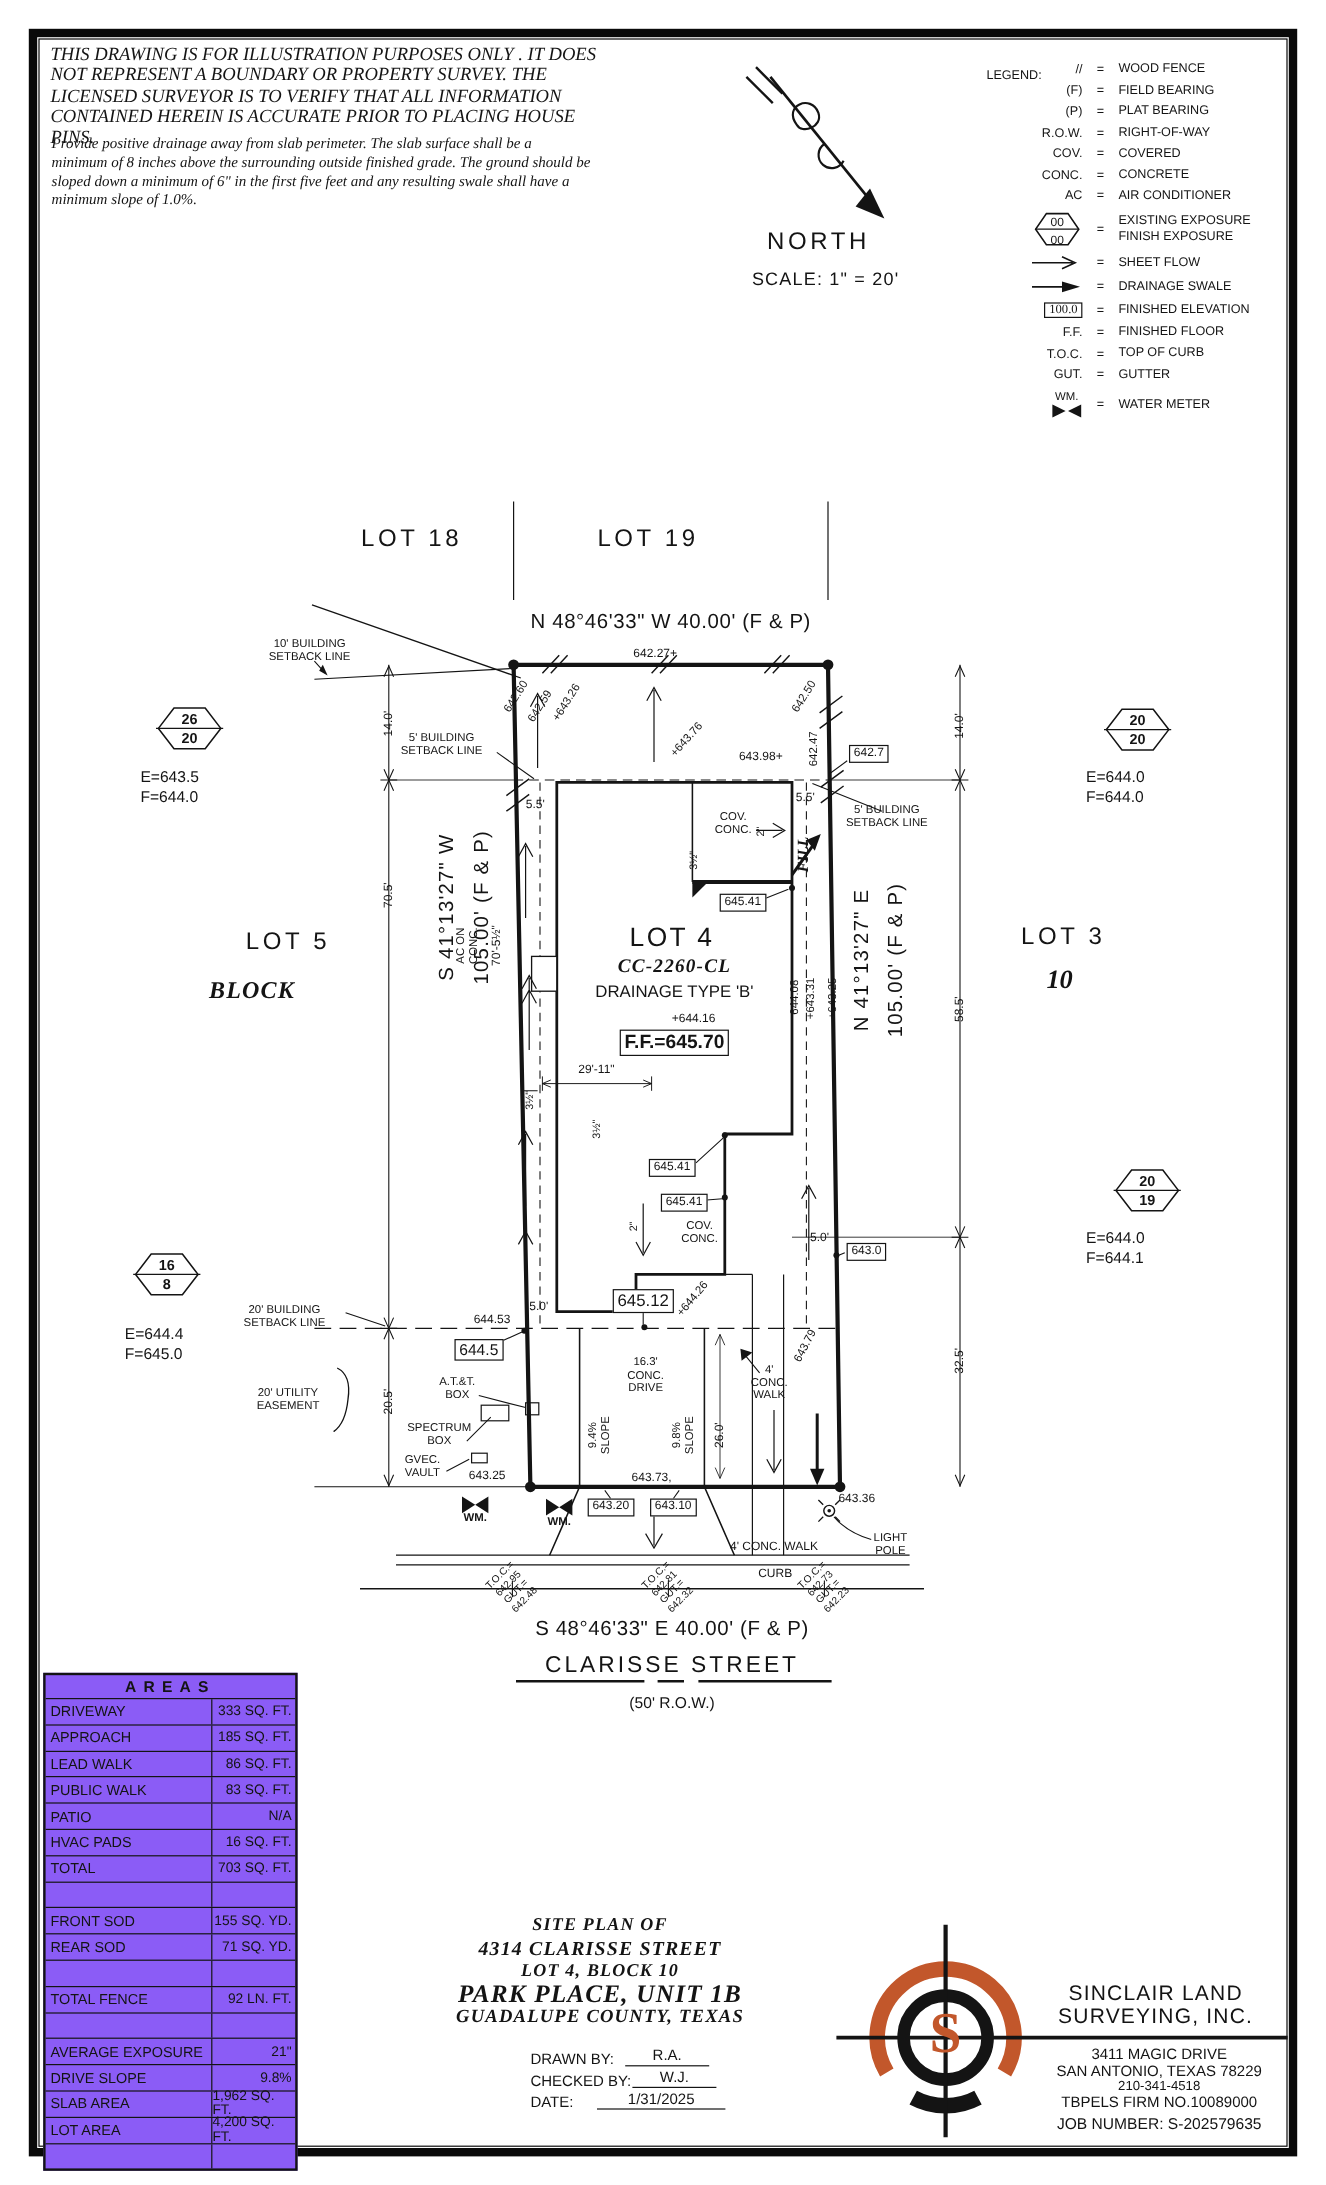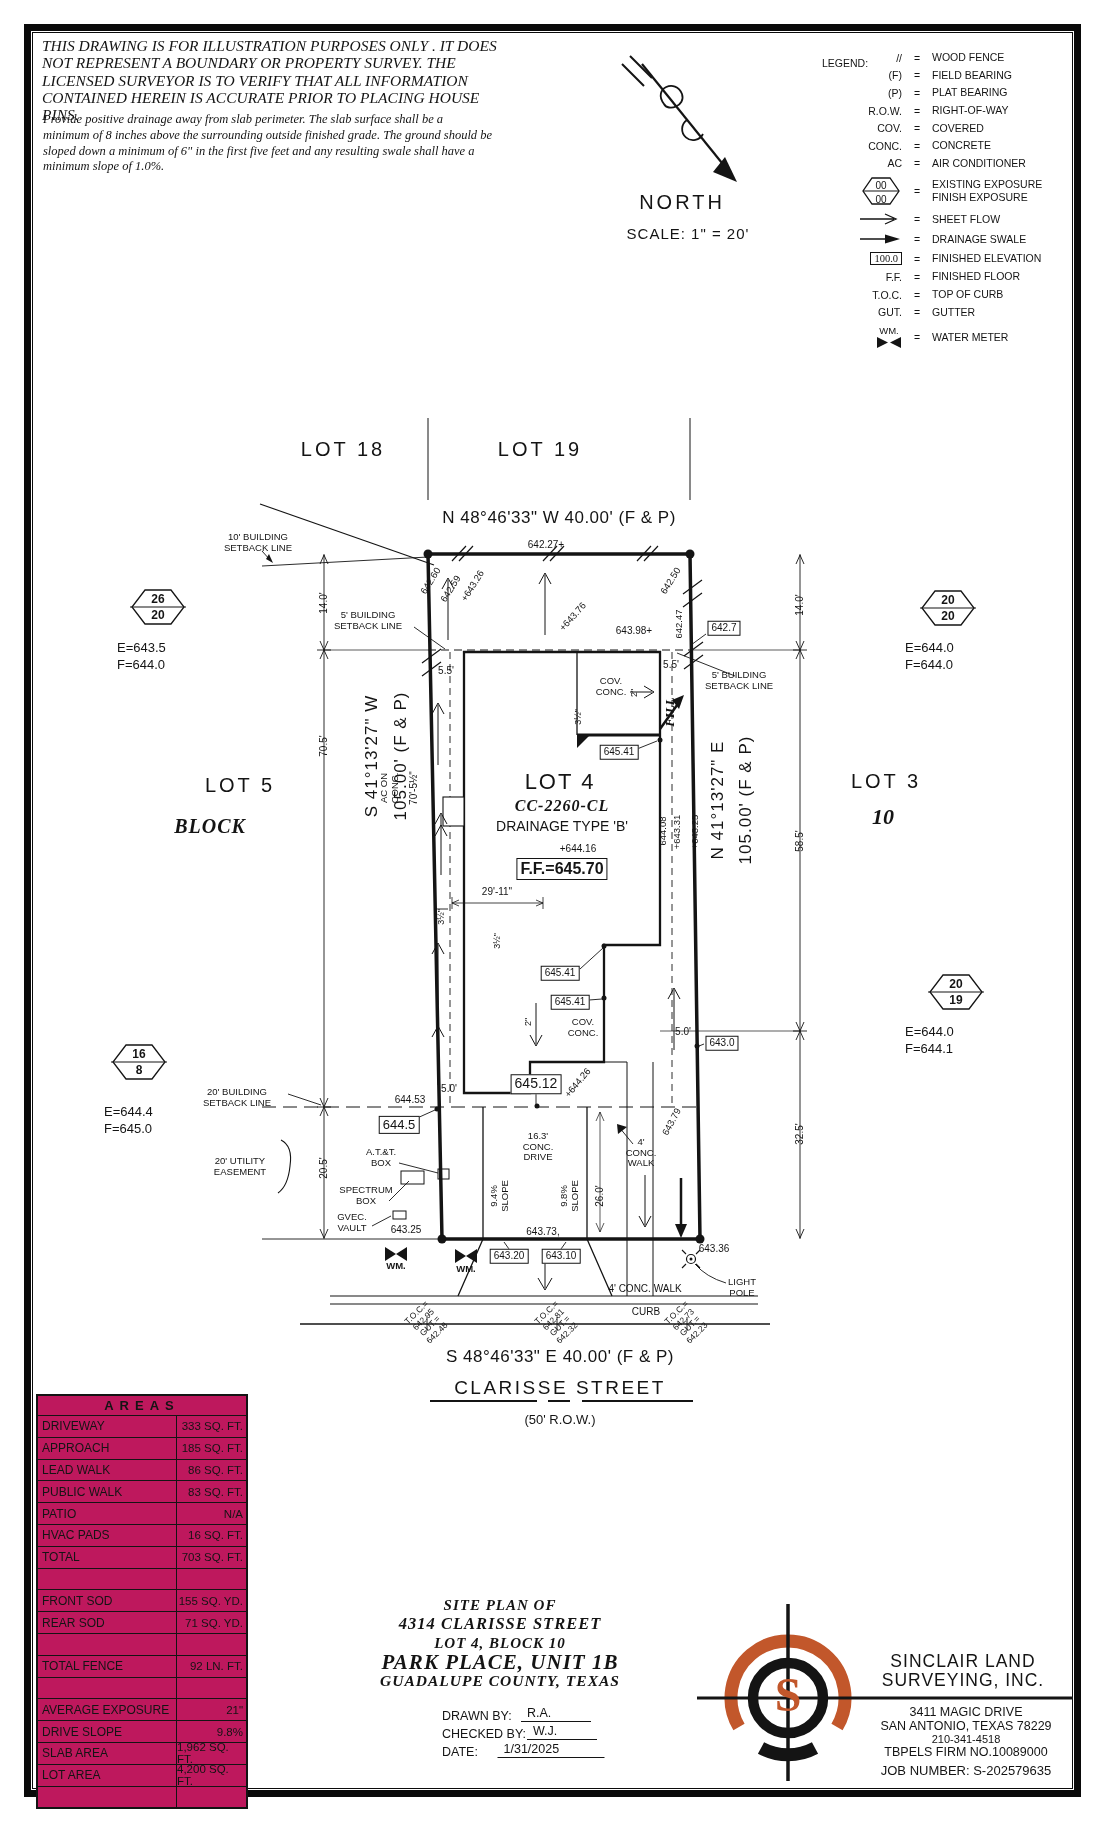--- a/index.html
+++ b/index.html
@@ -28,32 +28,32 @@
   #legend-items{position:absolute;left:838px;top:49px;width:240px;}
   .lrow{display:flex;align-items:center;min-height:17.6px;}
   .lrow-hex{min-height:37px;} .lrow-wm{min-height:33px;}
   .lrow-arrow-open,.lrow-arrow-filled{min-height:20px;} .lrow-box{min-height:19px;}
   .lkey{width:64px;display:flex;justify-content:flex-end;align-items:center;font-size:10.5px;}
   .leq{width:30px;text-align:center;font-size:10.5px;}
   .llab{font-size:10.5px;text-align:left;white-space:pre-line;line-height:1.25;}
   .kbox{border:1.2px solid #141414;padding:0 3px;font-size:10.5px;font-family:Liberation Serif, serif;}
   .wmstack{display:flex;flex-direction:column;align-items:center;font-size:9.5px;line-height:1.1;}
   
-  #areas-table{position:absolute;left:36px;top:1394px;width:208px;border:2px solid #141414;background:#be185d;}
+  #areas-table{position:absolute;left:36px;top:1394px;width:208px;border:2px solid #141414;background:#8b5cf6;}
   #areas-head{height:19px;border-bottom:1.4px solid #141414;display:flex;align-items:center;justify-content:center;
               font-size:13px;font-weight:bold;letter-spacing:6px;}
   .trow{display:flex;height:20.8px;border-bottom:0.8px solid #141414;}
   .trow:last-child{border-bottom:none;}
   .tl{width:134px;border-right:0.8px solid #141414;display:flex;align-items:center;padding-left:4px;font-size:12px;}
   .tv{flex:1;display:flex;align-items:center;justify-content:flex-end;padding-right:3px;font-size:11.5px;}
   
   .tb{position:absolute;transform:translate(-50%,-50%);white-space:nowrap;
       font-family:"Liberation Serif",serif;font-style:italic;font-weight:bold;letter-spacing:1px;}
   .siglab{position:absolute;font-size:12.5px;white-space:nowrap;}
-  .sigval{position:absolute;transform:translate(-50%,0);text-align:left;font-size:12.5px;
+  .sigval{position:absolute;transform:translate(-50%,0);text-align:center;font-size:12.5px;
           border-bottom:1.5px solid #141414;padding:0 6px 1px 6px;white-space:nowrap;}
   
   .co{position:absolute;transform:translate(-50%,-50%);white-space:nowrap;}
   #logo-s{position:absolute;left:788px;top:1697px;transform:translate(-50%,-54%);
           font:bold 48px/1 "Liberation Serif",serif;color:#c2572b;}
 </style>
 </head>
 <body>
 
 <div id="page">

